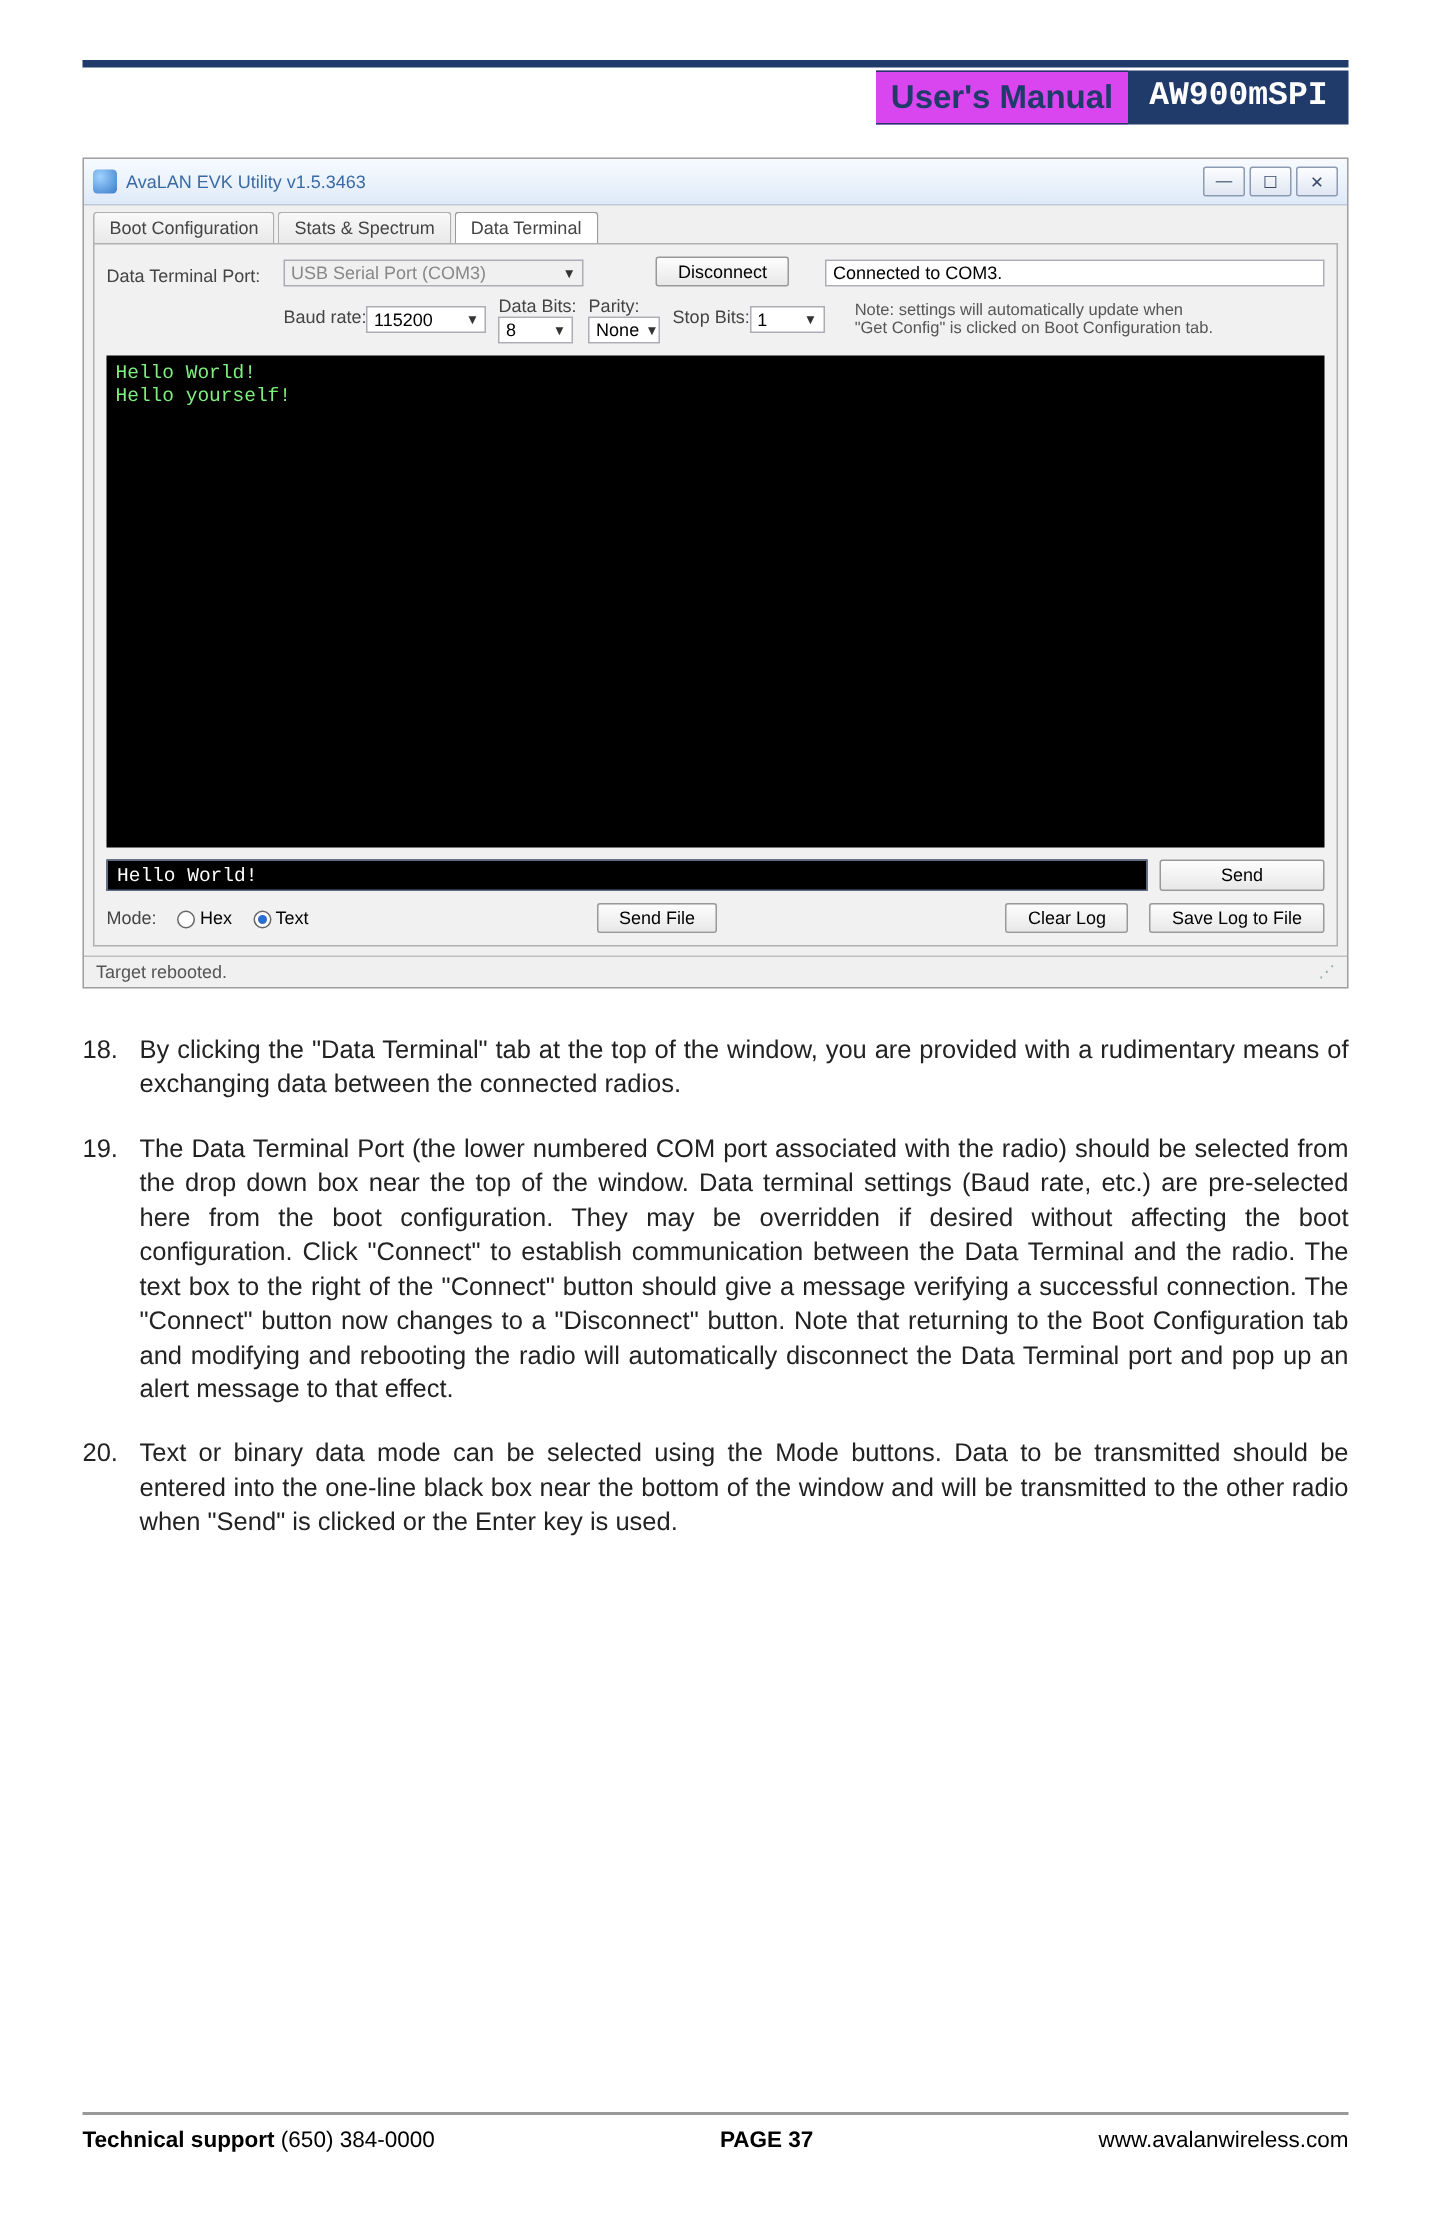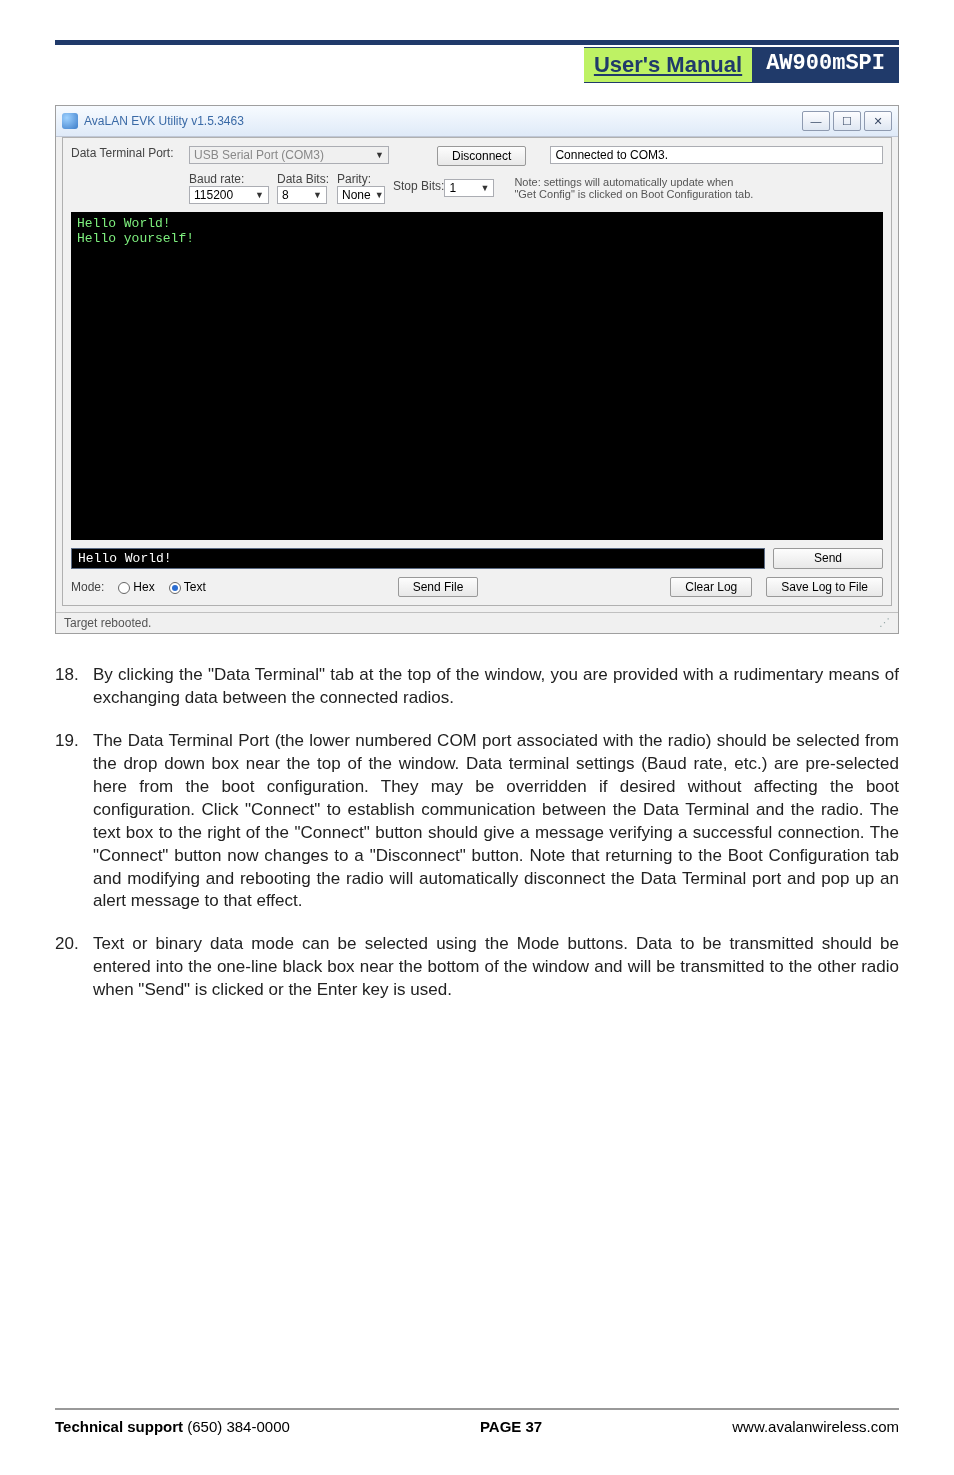--- a/index.html
+++ b/index.html
@@ -20,29 +20,28 @@
     height: 5px;
     background: #203a6a;
     margin-bottom: 2px;
   }
   .header-bar {
     display: flex;
     justify-content: flex-end;
     margin-bottom: 22px;
   }
   .header-label {
-    background: #bef264;
+    background: #d946ef;
     border: 1px solid #203a6a;
     border-left: none;
     border-right: none;
     color: #203a6a;
     font-weight: bold;
     font-size: 22px;
     padding: 4px 10px;
-    text-decoration: underline;
   }
   .header-model {
     background: #203a6a;
     color: #fff;
     font-weight: bold;
     font-size: 22px;
     padding: 4px 14px;
     font-family: Liberation Mono, monospace;
   }
   
@@ -104,21 +103,21 @@
     font-weight: 500;
   }
   .tab-panel {
     border: 1px solid #b0b0b0;
     margin: 0 6px 6px 6px;
     background: #f1f1f1;
     padding: 8px;
   }
   .row1 {
     display: flex;
-    align-items: flex-start;
+    align-items: flex-end;
     gap: 8px;
     margin-bottom: 6px;
   }
   .row2 {
     display: flex;
     align-items: center;
     gap: 8px;
     margin-bottom: 8px;
   }
   .lbl { color: #444; font-size: 12px; }
@@ -248,35 +247,40 @@
         <span class="title-icon"></span>
         <span class="title-text">AvaLAN EVK Utility v1.5.3463</span>
       </div>
       <div class="winbtns">
         <span class="winbtn">—</span>
         <span class="winbtn">☐</span>
         <span class="winbtn">✕</span>
       </div>
     </div>
 
+    <div class="tabs">
+      <div class="tab">Boot Configuration</div>
+      <div class="tab">Stats &amp; Spectrum</div>
+      <div class="tab-active">Data Terminal</div>
+    </div>
 
     <div class="tab-panel">
       <div class="row1">
         <span class="lbl" style="width:110px">Data Terminal Port:</span>
         <span class="combo disabled" style="width:200px">
           <span>USB Serial Port (COM3)</span>
           <span class="arrow">▼</span>
         </span>
         <span class="btn" style="margin-left:40px">Disconnect</span>
         <span class="txtbox" style="flex:1;margin-left:16px">Connected to COM3.</span>
       </div>
 
       <div class="row2">
         <span style="width:110px"></span>
-        <div style="display:flex;flex-direction:column">
+        <div style="display:flex;flex-direction:row">
           <span class="lbl">Baud rate:</span>
           <span class="combo" style="width:80px">
             <span>115200</span>
             <span class="arrow">▼</span>
           </span>
         </div>
         <div style="display:flex;flex-direction:column">
           <span class="lbl">Data Bits:</span>
           <span class="combo" style="width:50px">
             <span>8</span>

